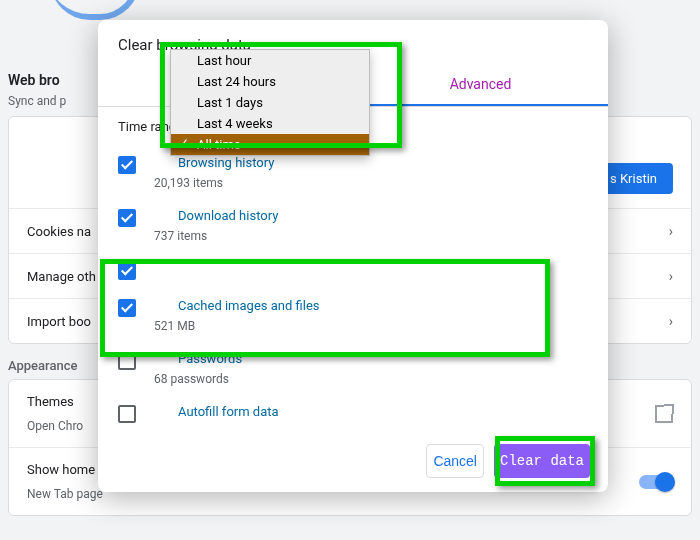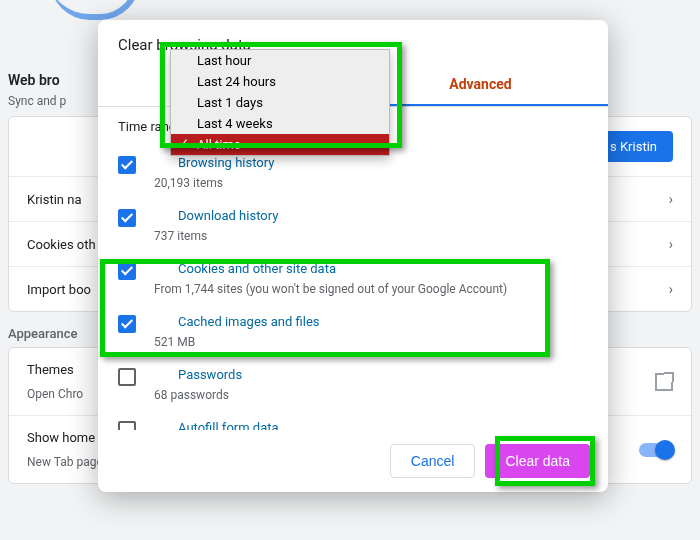--- a/index.html
+++ b/index.html
@@ -48,20 +48,21 @@
     border-top: 1px solid #e8eaed;
     font-size: 13px;
   }
   .bg .row:first-child { border-top: none; }
   .bg .row .sub { color: #5f6368; font-size: 12px; margin-top: 10px; }
   .bg .chev { color: #5f6368; font-size: 14px; }
   .bg .pill {
     background: #1a73e8; color: #fff;
     padding: 8px 16px; border-radius: 4px;
     font-size: 13px;
+    margin-top: 32px;
   }
   .bg .extlink {
     width: 18px; height: 18px;
     border: 2px solid #9aa0a6;
     position: relative;
   }
   .bg .extlink::after {
     content: ""; position: absolute;
     right: -3px; top: -3px;
     width: 8px; height: 8px;
@@ -100,22 +101,22 @@
   .tabs {
     display: flex;
     border-bottom: 1px solid #dadce0;
     margin-top: 10px;
   }
   .tab {
     flex: 1;
     text-align: center;
     padding: 12px 0;
     font-size: 14px;
-    font-weight: 700;
-    color: #c2410c;
+    font-weight: 400;
+    color: #a21caf;
     cursor: pointer;
   }
   .tab.active { border-bottom: 2px solid #1a73e8; }
   .body {
     flex: 1;
     overflow: hidden;
     padding: 12px 20px 0 20px;
     position: relative;
   }
   .timerow {
@@ -157,54 +158,55 @@
   .chk-label { font-size: 13px; color: #0369a1; margin-left: 24px; }
   .chk-sub { font-size: 12px; color: #5f6368; margin-top: 6px; }
 
   .footer {
     display: flex;
     justify-content: flex-end;
     padding: 14px 18px;
     gap: 10px;
   }
   .btn {
-    padding: 8px 20px;
+    padding: 8px 6px;
     font-size: 14px;
     border-radius: 4px;
     cursor: pointer;
     font-weight: 500;
   }
   .btn-cancel {
     background: #fff; color: #1a73e8;
     border: 1px solid #dadce0;
   }
   .btn-primary {
-    background: #d946ef; color: #fff;
+    background: #8b5cf6; color: #fff;
     border: none;
+    font-family: Liberation Mono, monospace;
   }
 
   
   .dropdown {
     position: absolute;
     left: 170px; top: 49px;
-    width: 220px;
+    width: 200px;
     background: #eee;
     border: 1px solid #bbb;
     box-shadow: 0 4px 10px rgba(0,0,0,.25);
     z-index: 10;
   }
   .dropdown .opt {
     padding: 3px 10px 3px 26px;
     font-size: 13px;
     color: #000;
     position: relative;
     cursor: pointer;
   }
   .dropdown .opt.selected {
-    background: #b91c1c;
+    background: #a16207;
     color: #fff;
   }
   .dropdown .opt.selected::before {
     content: "✓";
     position: absolute;
     left: 8px; top: 2px;
     font-size: 12px;
   }
 
   
@@ -226,25 +228,25 @@
 
   <div class="section-head" style="font-weight:600; color:#202124; font-size:14px">Web bro</div>
   <div style="color:#5f6368; font-size:12px; margin-bottom:8px">Sync and p</div>
 
   <div class="card">
     <div class="row">
       <div>&nbsp;</div>
       <span class="pill">s Kristin</span>
     </div>
     <div class="row">
-      <span>Kristin na</span>
+      <span>Cookies na</span>
       <span class="chev">›</span>
     </div>
     <div class="row">
-      <span>Cookies oth</span>
+      <span>Manage oth</span>
       <span class="chev">›</span>
     </div>
     <div class="row">
       <span>Import boo</span>
       <span class="chev">›</span>
     </div>
   </div>
 
   <div class="section-head">Appearance</div>
 
@@ -288,24 +290,20 @@
         </div>
         <div class="chk-row">
           <div class="chk checked"></div>
           <div>
             <div class="chk-label">Download history</div>
             <div class="chk-sub">737 items</div>
           </div>
         </div>
         <div class="chk-row">
           <div class="chk checked"></div>
-          <div>
-            <div class="chk-label">Cookies and other site data</div>
-            <div class="chk-sub">From 1,744 sites (you won't be signed out of your Google Account)</div>
-          </div>
         </div>
         <div class="chk-row">
           <div class="chk checked"></div>
           <div>
             <div class="chk-label">Cached images and files</div>
             <div class="chk-sub">521 MB</div>
           </div>
         </div>
         <div class="chk-row">
           <div class="chk"></div>

